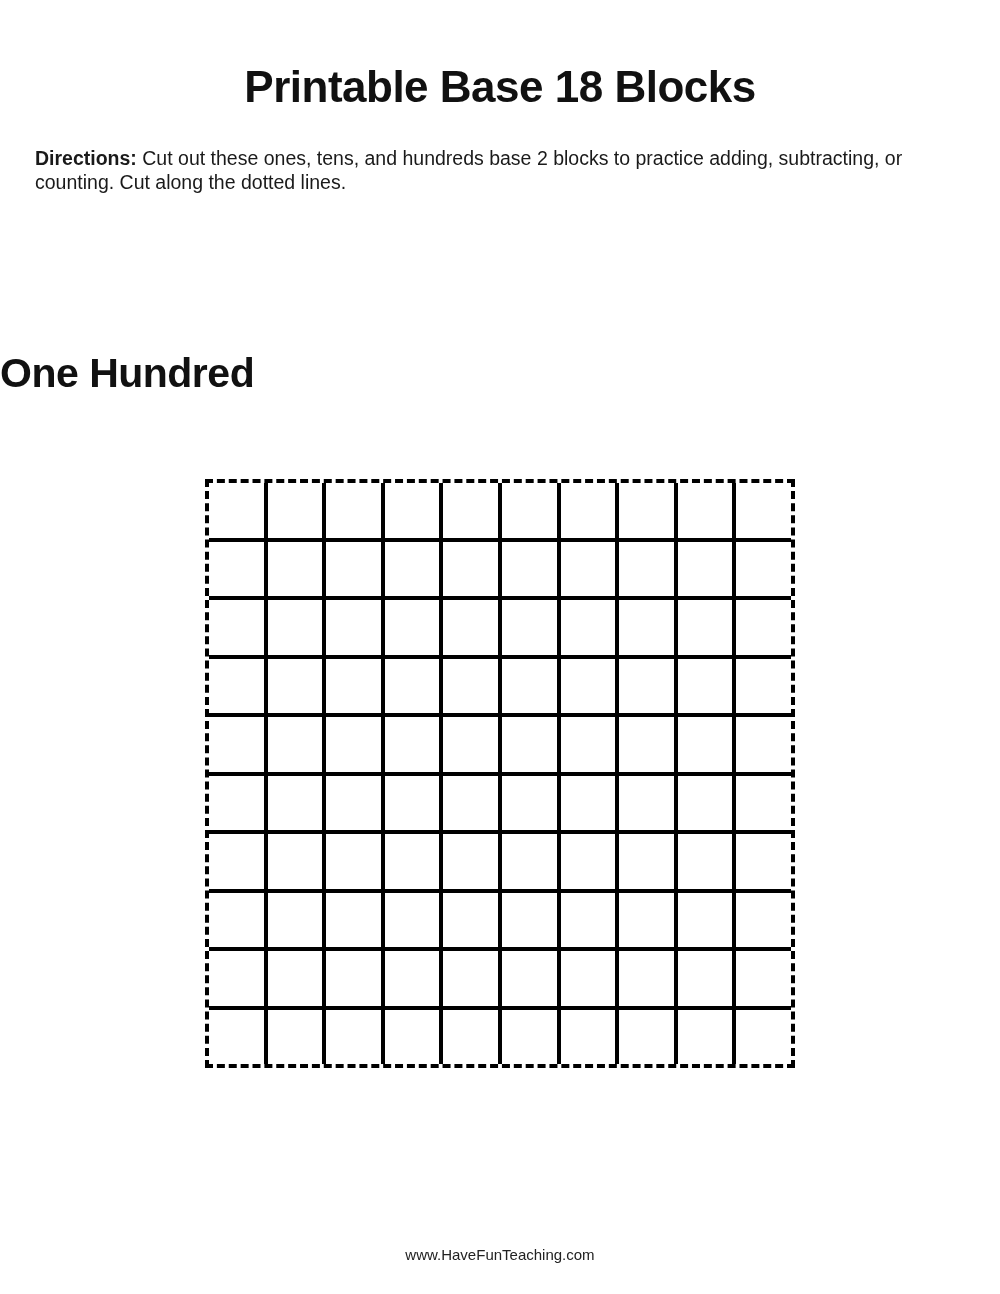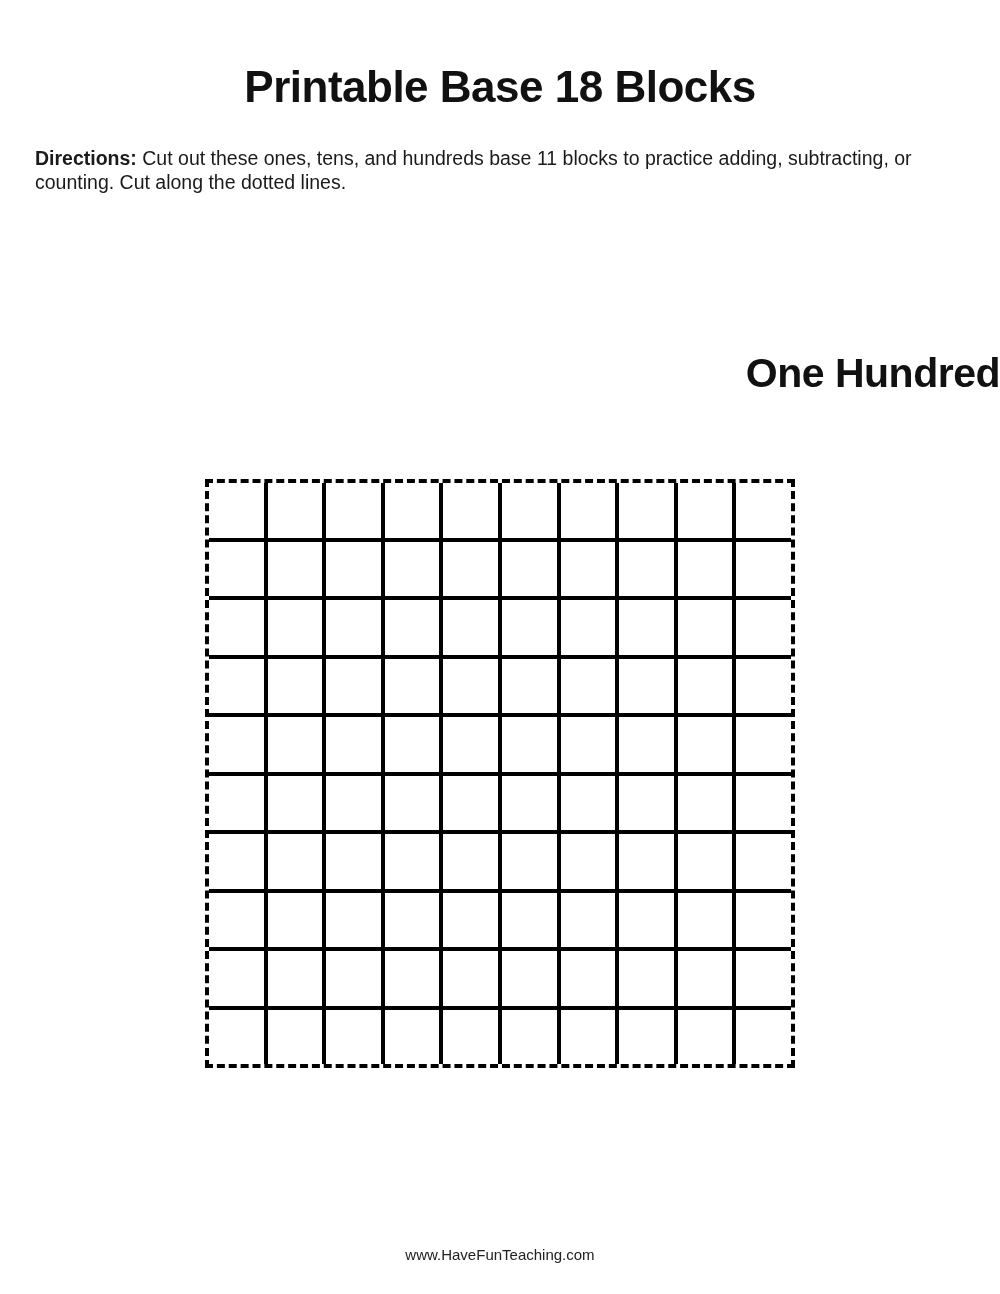--- a/index.html
+++ b/index.html
@@ -38,21 +38,21 @@
     color: #1a1a1a;
   }
   .directions .bold { font-weight: 700; }
 
   .section-title {
     position: absolute;
     top: 350px;
     left: 0;
     width: 1000px;
     margin: 0;
-    text-align: right;
+    text-align: left;
     font-size: 41px;
     font-weight: 700;
     letter-spacing: -0.5px;
     color: #111111;
   }
 
   .hundred-grid {
     position: absolute;
     left: 205px;
     top: 479px;
@@ -78,21 +78,21 @@
     font-size: 15px;
     color: #222222;
   }
 </style>
 </head>
 <body>
 
 <h1 class="page-title">Printable Base 18 Blocks</h1>
 
 <p class="directions">
-  <span class="bold">Directions:</span><span> Cut out these ones, tens, and hundreds base 11 blocks to practice adding, subtracting, or counting. Cut along the dotted lines.</span>
+  <span class="bold">Directions:</span><span> Cut out these ones, tens, and hundreds base 2 blocks to practice adding, subtracting, or counting. Cut along the dotted lines.</span>
 </p>
 
 <h2 class="section-title">One Hundred</h2>
 
 <div class="hundred-grid" style="grid-template-columns: repeat(10, 1fr); grid-template-rows: repeat(10, 1fr); background: padding-box rgb(0, 0, 0); border-color: rgb(0, 0, 0);">
     <div class="cell" style="background: rgb(255, 255, 255);"></div>
     <div class="cell" style="background: rgb(255, 255, 255);"></div>
     <div class="cell" style="background: rgb(255, 255, 255);"></div>
     <div class="cell" style="background: rgb(255, 255, 255);"></div>
     <div class="cell" style="background: rgb(255, 255, 255);"></div>

